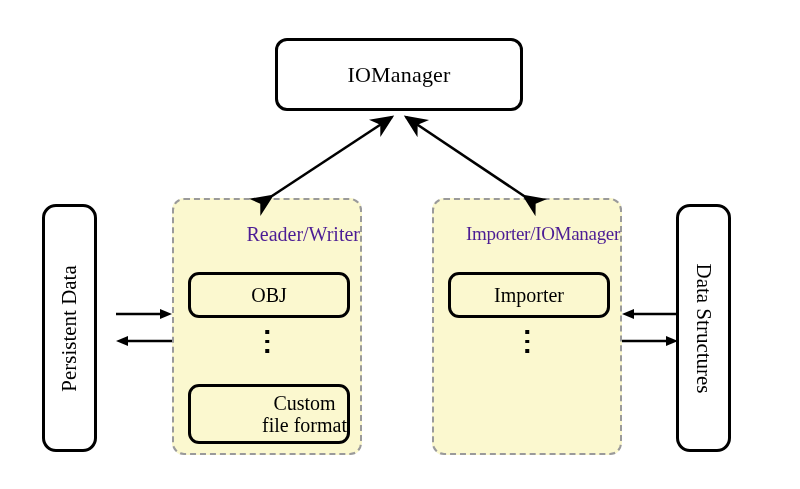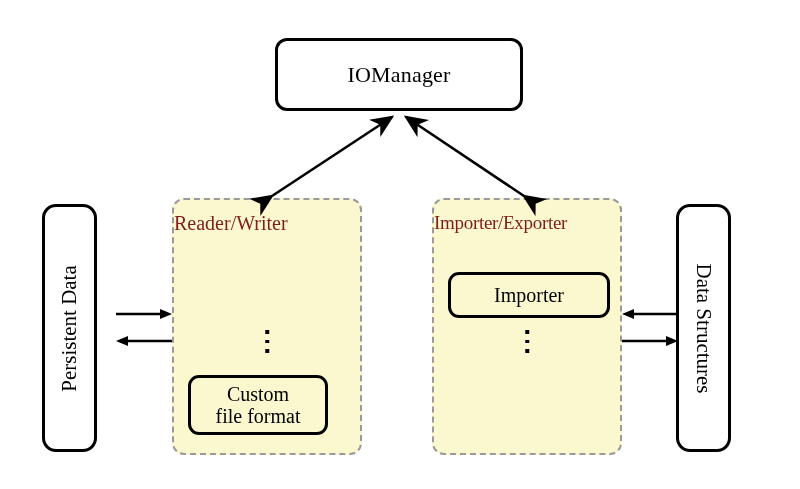--- a/index.html
+++ b/index.html
@@ -62,45 +62,45 @@
   .group-panel {
     background: #fbf8cf;
     border: 2px dashed #9a9a9a;
     border-radius: 12px;
   }
   #reader-writer-panel   { left: 172px; top: 198px; width: 190px; height: 257px; }
   #importer-exporter-panel { left: 432px; top: 198px; width: 190px; height: 257px; }
 
   .panel-title {
     position: absolute;
-    top: 12px;
+    top: 23px;
     left: 0;
     width: 100%;
-    text-align: left;
+    text-align: right;
     font-size: 20px;
-    color: #7f1d1d;
+    color: #4c1d95;
     white-space: nowrap;
   }
   .panel-title.tight { font-size: 19px; letter-spacing: -0.3px; }
 
   
   .item-box {
     border: 3px solid #000000;
     border-radius: 11px;
     background: #fbf8cf;
     display: flex;
     align-items: center;
     justify-content: center;
     text-align: center;
     font-size: 20px;
     line-height: 1.12;
     color: #000000;
   }
   .item-top    { left: 14px; top: 72px;  width: 162px; height: 46px; }
-  .item-bottom { left: 14px; top: 175px; width: 140px; height: 60px; }
+  .item-bottom { left: 14px; top: 184px; width: 162px; height: 60px; justify-content: flex-end; }
 
   
   .vdots {
     position: absolute;
     left: 50%;
     transform: translateX(-50%);
     top: 130px;
     display: flex;
     flex-direction: column;
     align-items: center;
@@ -138,34 +138,37 @@
     <span class="rot-label rot-ccw">Persistent Data</span>
   </div>
 
   <div class="abs solid-box side-box" id="data-structures-box">
     <span class="rot-label rot-cw">Data Structures</span>
   </div>
 
   <div class="abs group-panel" id="reader-writer-panel">
     <div class="panel-title">Reader/Writer</div>
 
+    <div class="abs item-box item-top">
+      <span>OBJ</span>
+    </div>
 
     <div class="vdots">
       <span></span>
         <span></span>
         <span></span>
     </div>
 
     <div class="abs item-box item-bottom">
       <span>Custom<br>file format</span>
     </div>
   </div>
 
   <div class="abs group-panel" id="importer-exporter-panel">
-    <div class="panel-title tight">Importer/Exporter</div>
+    <div class="panel-title tight">Importer/IOManager</div>
 
     <div class="abs item-box item-top">
       <span>Importer</span>
     </div>
 
     <div class="vdots">
       <span></span>
         <span></span>
         <span></span>
     </div>

